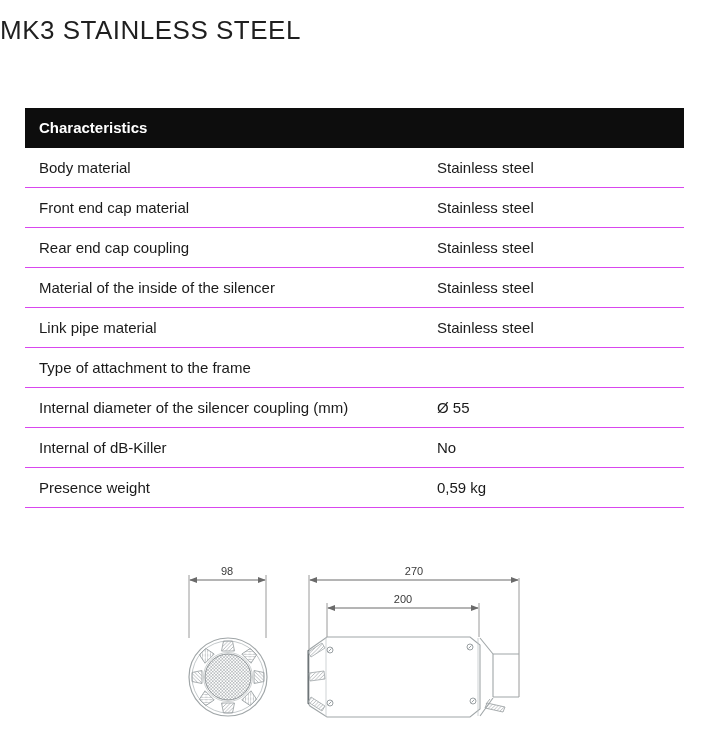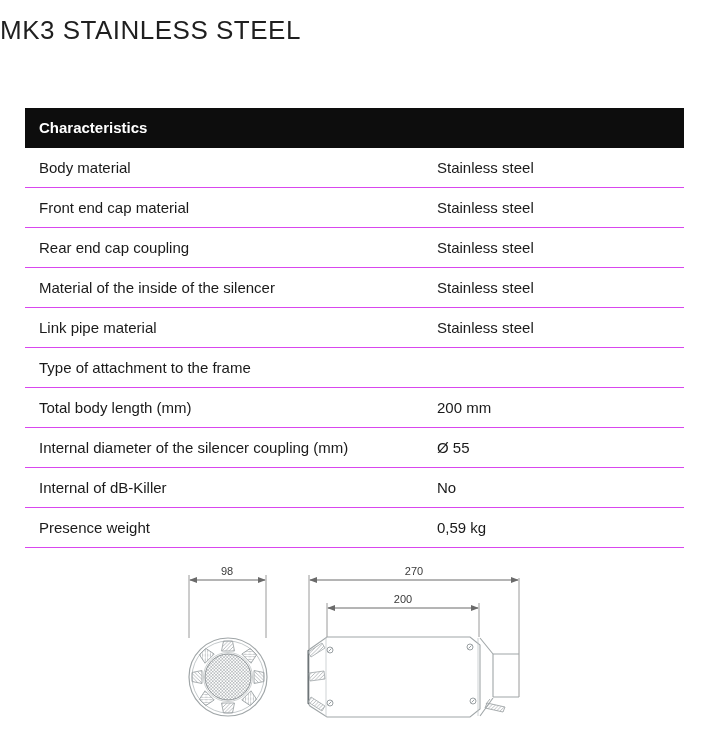--- a/index.html
+++ b/index.html
@@ -85,24 +85,20 @@
   <div class="spec-row">
     <div class="label">Material of the inside of the silencer</div>
     <div class="value">Stainless steel</div>
   </div>
   <div class="spec-row">
     <div class="label">Link pipe material</div>
     <div class="value">Stainless steel</div>
   </div>
   <div class="spec-row">
     <div class="label">Type of attachment to the frame</div>
-  </div>
-  <div class="spec-row">
-    <div class="label">Total body length (mm)</div>
-    <div class="value">200 mm</div>
   </div>
   <div class="spec-row">
     <div class="label">Internal diameter of the silencer coupling (mm)</div>
     <div class="value">Ø 55</div>
   </div>
   <div class="spec-row">
     <div class="label">Internal of dB-Killer</div>
     <div class="value">No</div>
   </div>
   <div class="spec-row">

